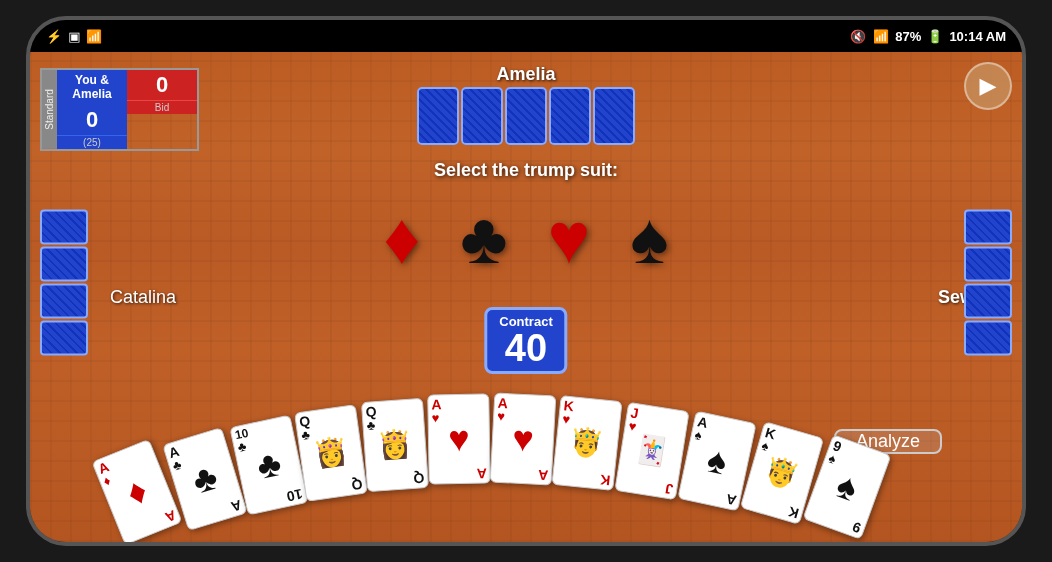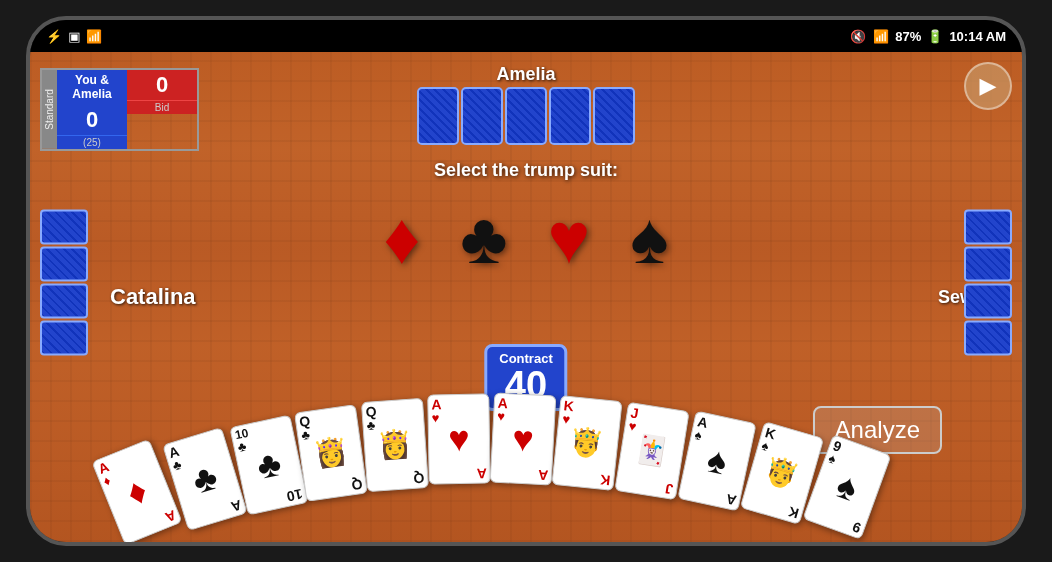--- a/index.html
+++ b/index.html
@@ -182,22 +182,22 @@
       border: 2px solid #88aaff;
       background-image: repeating-linear-gradient(45deg, #1133bb 0px, #1133bb 2px, #2244cc 2px, #2244cc 6px);
     }
     
     .catalina-label {
       position: absolute;
       left: 80px;
       top: 50%;
       transform: translateY(-50%);
       color: white;
-      font-size: 22px;
-      font-weight: bold;
+      font-size: 18px;
+      font-weight: normal;
       text-shadow: 1px 1px 3px rgba(0,0,0,0.8);
       text-align: center;
     }
     
     .catalina-cards {
       position: absolute;
       left: 10px;
       top: 50%;
       transform: translateY(-60%);
       display: flex;
@@ -240,21 +240,20 @@
       top: 255px;
       left: 50%;
       transform: translateX(-50%);
       background: #2244cc;
       border: 3px solid #88aaff;
       border-radius: 8px;
       color: white;
       text-align: center;
       padding: 4px 12px;
       min-width: 80px;
-      margin-top: 37px;
     }
     .contract-label {
       font-size: 13px;
       font-weight: bold;
     }
     .contract-number {
       font-size: 38px;
       font-weight: bold;
       line-height: 1;
     }
@@ -283,22 +282,22 @@
       cursor: pointer;
     }
     .btn-analyze {
       position: absolute;
       bottom: 88px;
       right: 80px;
       background: rgba(200,200,200,0.2);
       border: 2px solid #ccc;
       border-radius: 8px;
       color: white;
-      font-size: 24px;
-      padding: 8px 20px;
+      font-size: 18px;
+      padding: 0 20px;
       cursor: pointer;
     }
     
     .settings-btn {
       position: absolute;
       top: 10px;
       right: 10px;
       width: 48px;
       height: 48px;
       background: rgba(200,150,100,0.7);

